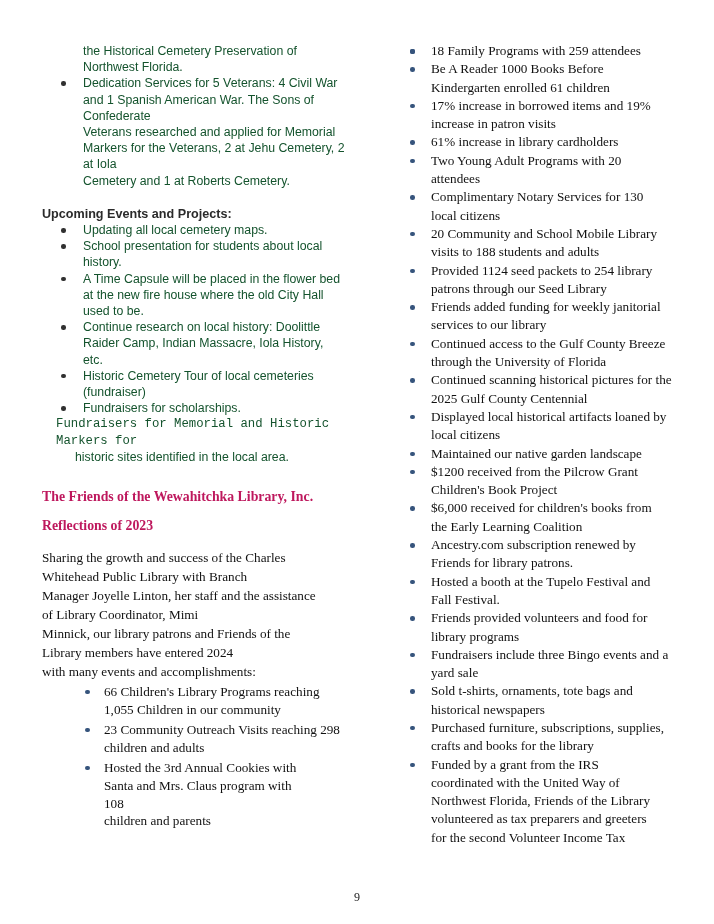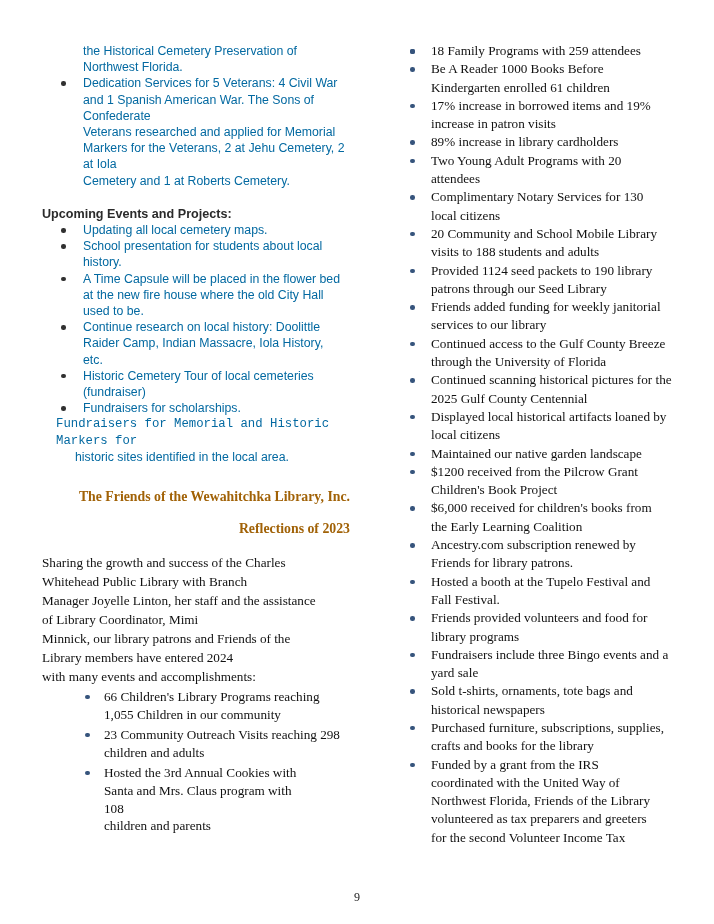--- a/index.html
+++ b/index.html
@@ -5,38 +5,38 @@
   html,body{margin:0;padding:0;}
   body{
     width:714px;height:924px;background:#ffffff;position:relative;
     font-family:"Liberation Serif", serif;color:#141414;overflow:hidden;
   }
   .col{position:absolute;}
   .col-left{left:42px;top:43px;width:324px;}
   .col-right{left:408px;top:42px;width:300px;}
 
   
-  .sans{font-family:"Liberation Sans", sans-serif;font-size:12.3px;line-height:16.2px;color:#0369a1;}
+  .sans{font-family:"Liberation Sans", sans-serif;font-size:12.3px;line-height:16.2px;color:#14532d;}
   .pre{white-space:pre-line;}
   .continuation{padding-left:41px;}
   ul{list-style:none;margin:0;padding:0;}
   li{position:relative;}
   .sans-list li{padding-left:41px;}
   .sans-list .bullet{position:absolute;left:19px;top:6px;width:4.5px;height:4.5px;border-radius:50%;background:#303030;}
   .upcoming-heading{
     font-family:"Liberation Sans", sans-serif;font-weight:bold;
     font-size:12.6px;line-height:16.2px;margin:17px 0 0 0;color:#2a2a2a;
   }
   .note-line1{margin-left:14px;font-family:Liberation Mono, monospace;}
   .note-line2{margin-left:33px;}
 
   
   .serif-title{
     font-family:"Liberation Serif", serif;font-weight:bold;font-size:13.8px;
-    text-align:right;margin:16px;color:#a16207;
+    text-align:left;margin:0;color:#be185d;
   }
   .title-friends{margin-top:24px;}
   .title-reflections{margin-top:13px;}
 
   
   .intro{
     font-family:"Liberation Serif", serif;font-size:13.2px;line-height:19px;
     margin-top:14px;color:#111;
   }
 
@@ -121,28 +121,28 @@
 </div>
 
 <div class="col col-right">
   <ul class="accomp-list">
     <li><span class="bullet"></span></li>
     <li><span class="bullet"></span><span class="pre">18 Family Programs with 259 attendees</span></li>
     <li><span class="bullet"></span><span class="pre">Be A Reader 1000 Books Before
 Kindergarten enrolled 61 children</span></li>
     <li><span class="bullet"></span><span class="pre">17% increase in borrowed items and 19%
 increase in patron visits</span></li>
-    <li><span class="bullet"></span><span class="pre">89% increase in library cardholders</span></li>
+    <li><span class="bullet"></span><span class="pre">61% increase in library cardholders</span></li>
     <li><span class="bullet"></span><span class="pre">Two Young Adult Programs with 20
 attendees</span></li>
     <li><span class="bullet"></span><span class="pre">Complimentary Notary Services for 130
 local citizens</span></li>
     <li><span class="bullet"></span><span class="pre">20 Community and School Mobile Library
 visits to 188 students and adults</span></li>
-    <li><span class="bullet"></span><span class="pre">Provided 1124 seed packets to 190 library
+    <li><span class="bullet"></span><span class="pre">Provided 1124 seed packets to 254 library
 patrons through our Seed Library</span></li>
     <li><span class="bullet"></span><span class="pre">Friends added funding for weekly janitorial
 services to our library</span></li>
     <li><span class="bullet"></span><span class="pre">Continued access to the Gulf County Breeze
 through the University of Florida</span></li>
     <li><span class="bullet"></span><span class="pre">Continued scanning historical pictures for the
 2025 Gulf County Centennial</span></li>
     <li><span class="bullet"></span><span class="pre">Displayed local historical artifacts loaned by
 local citizens</span></li>
     <li><span class="bullet"></span><span class="pre">Maintained our native garden landscape</span></li>

